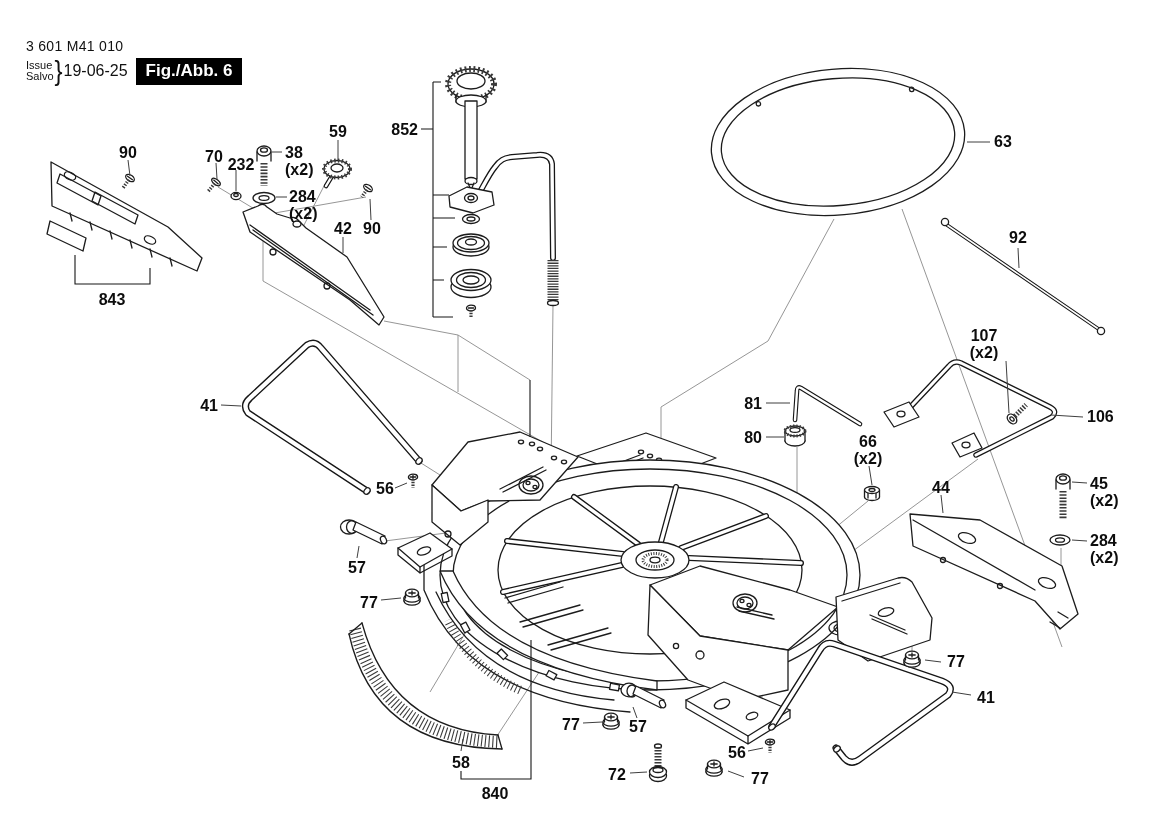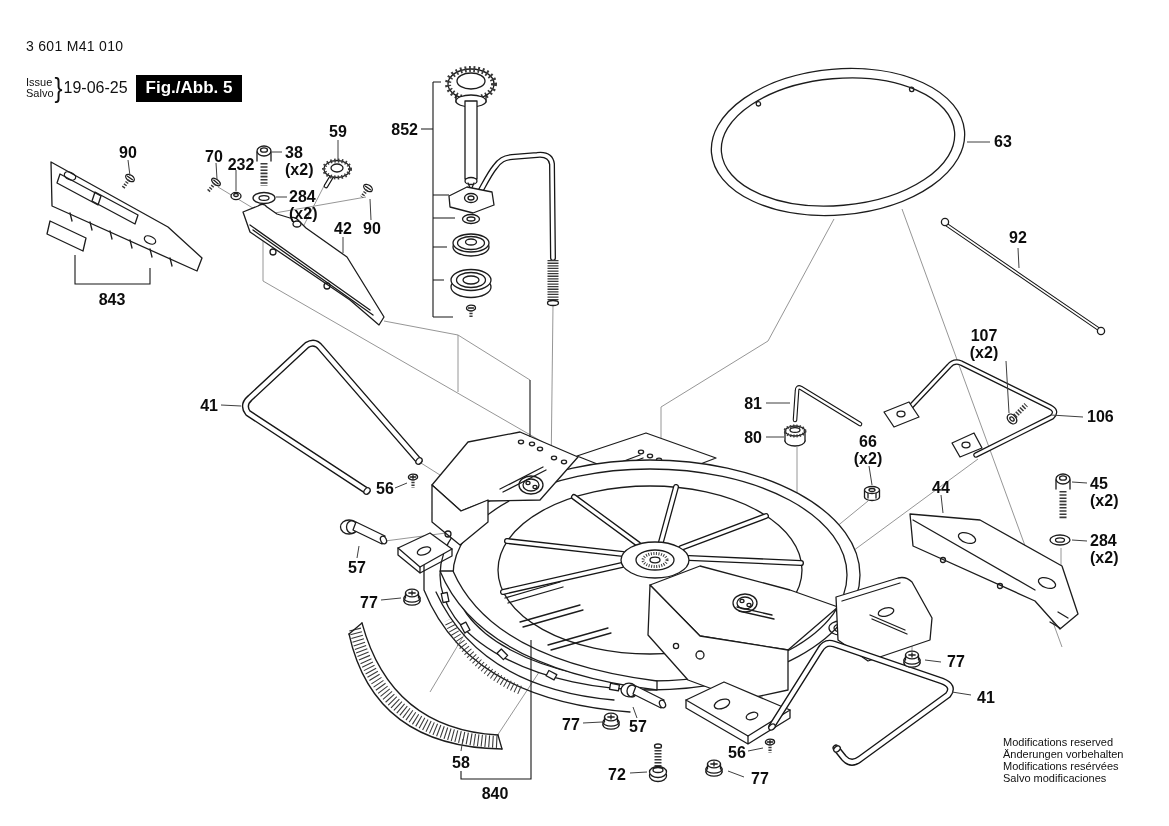--- a/index.html
+++ b/index.html
@@ -1,20 +1,20 @@
 <!DOCTYPE html>
 <html><head>
 <meta charset="utf-8">
 <style>
   html,body{margin:0;padding:0;background:#e8e8e8;}
   #page{position:relative;width:1169px;height:826px;background:#ffffff;overflow:hidden;
         font-family:"Liberation Sans",sans-serif;}
   #hdr{position:absolute;left:26px;top:38px;color:#111;}
   #hdr .pn{font-size:14px;letter-spacing:.3px;}
-  #hdr .row{display:flex;align-items:center;margin-top:20px;}
+  #hdr .row{display:flex;align-items:center;margin-top:3px;}
   #hdr .is{font-size:11px;line-height:11px;text-align:left;}
   #hdr .brace{font-size:24px;font-weight:300;margin:0 1px 0 1px;transform:scaleY(1.15);}
   #hdr .date{font-size:16px;margin-right:8px;}
   #hdr .fig{background:#000;color:#fff;font-weight:bold;font-size:17px;padding:3px 10px 4px 10px;}
   #notes{position:absolute;left:1003px;top:736px;font-size:11px;line-height:12px;color:#111;}
   svg{position:absolute;left:0;top:0;}
   .p   {fill:#fff;stroke:#1c1c1c;stroke-width:1.3;stroke-linejoin:round;}
   .pn2 {fill:none;stroke:#1c1c1c;stroke-width:1.3;stroke-linejoin:round;stroke-linecap:round;}
   .thin{fill:none;stroke:#8a8a8a;stroke-width:.9;}
   .lead{fill:none;stroke:#3f3f3f;stroke-width:1;}
@@ -37,30 +37,24 @@
 
   <div id="hdr">
     <div class="pn">3 601 M41 010</div>
     <div class="row">
       <div class="is">
         <div>Issue</div>
         <div>Salvo</div>
       </div>
       <div class="brace">}</div>
       <div class="date">19-06-25</div>
-      <div class="fig">Fig./Abb. 5</div>
+      <div class="fig">Fig./Abb. 6</div>
     </div>
   </div>
 
-  <div id="notes">
-    <div>Modifications reserved</div>
-    <div>Änderungen vorbehalten</div>
-    <div>Modifications resérvées</div>
-    <div>Salvo modificaciones</div>
-  </div>
 
   <svg width="1169" height="826" viewBox="0 0 1169 826">
 
     <g>
       <path class="thin" d="M263,226 L263,281 L560,452"></path>
       <path class="thin" d="M384,321 L458,335 L458,392"></path>
       <path class="thin" d="M458,335 L530,380"></path>
       <path class="thin" d="M553,305 L551,474"></path>
       <path class="thin" d="M834,219 L768,341 L661,407 L661,477"></path>
       <path class="thin" d="M902,209 L1062,647"></path>

